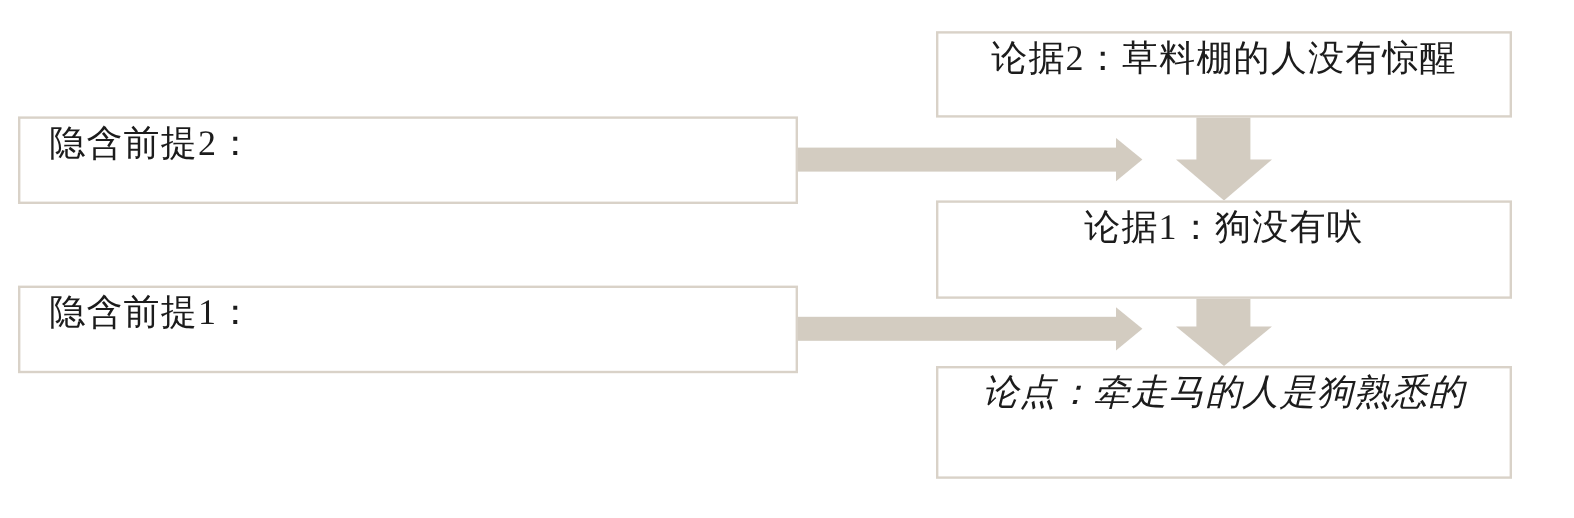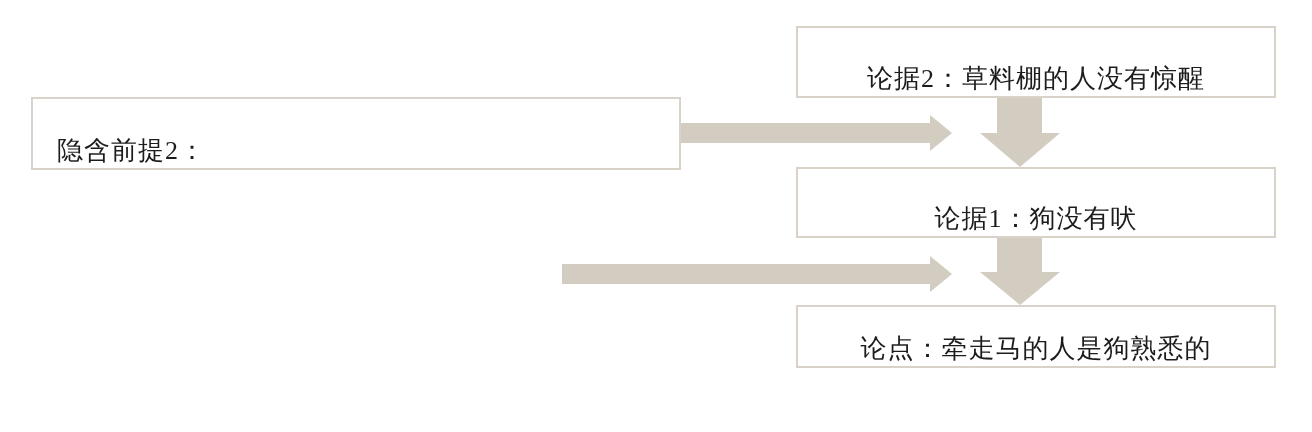--- a/index.html
+++ b/index.html
@@ -25,45 +25,44 @@
     position: absolute;
     left: 0; top: 0;
     width: 1312px;
     height: 432px;
   }
   .arrow-shape { fill: var(--arrow); }
   .dbox {
     position: absolute;
     border: 2px solid var(--border);
     background: var(--bg);
-    font-size: 26px;
+    font-size: 30px;
     letter-spacing: 1px;
     display: flex;
-    align-items: flex-end;
+    align-items: flex-start;
     white-space: nowrap;
     overflow: hidden;
-    margin-left: 16px;
   }
   .dbox.left-col {
     left: 15px;
     width: 650px;
     height: 73px;
     justify-content: flex-start;
     padding-left: 24px;
   }
   .dbox.right-col {
     left: 780px;
     width: 480px;
     justify-content: center;
   }
   .box-premise2 { top: 97px; }
   .box-premise1 { top: 238px; }
   .box-argument2 { top: 26px;  height: 72px; }
-  .box-argument1 { top: 167px; height: 71px; }
-  .box-thesis   { top: 305px; height: 63px; }
+  .box-argument1 { top: 167px; height: 82px; }
+  .box-thesis   { top: 305px; height: 94px; font-style: italic; }
 </style>
 </head>
 <body>
 
 <div class="canvas">
 
   <svg class="arrows-layer" viewBox="0 0 1312 432" xmlns="http://www.w3.org/2000/svg" aria-hidden="true">
 
     <g>
       <rect class="arrow-shape" x="562" y="123" width="368" height="20"></rect>
@@ -83,20 +82,23 @@
     <g>
       <rect class="arrow-shape" x="997" y="237" width="45" height="36"></rect>
       <polygon class="arrow-shape" points="980,272 1060,272 1020,305"></polygon>
     </g>
   </svg>
 
   <div class="dbox left-col box-premise2">
     <span>隐含前提2：</span>
   </div>
 
+  <div class="dbox left-col box-premise1">
+    <span>隐含前提1：</span>
+  </div>
 
   <div class="dbox right-col box-argument2">
     <span>论据2：草料棚的人没有惊醒</span>
   </div>
 
   <div class="dbox right-col box-argument1">
     <span>论据1：狗没有吠</span>
   </div>
 
   <div class="dbox right-col box-thesis">

